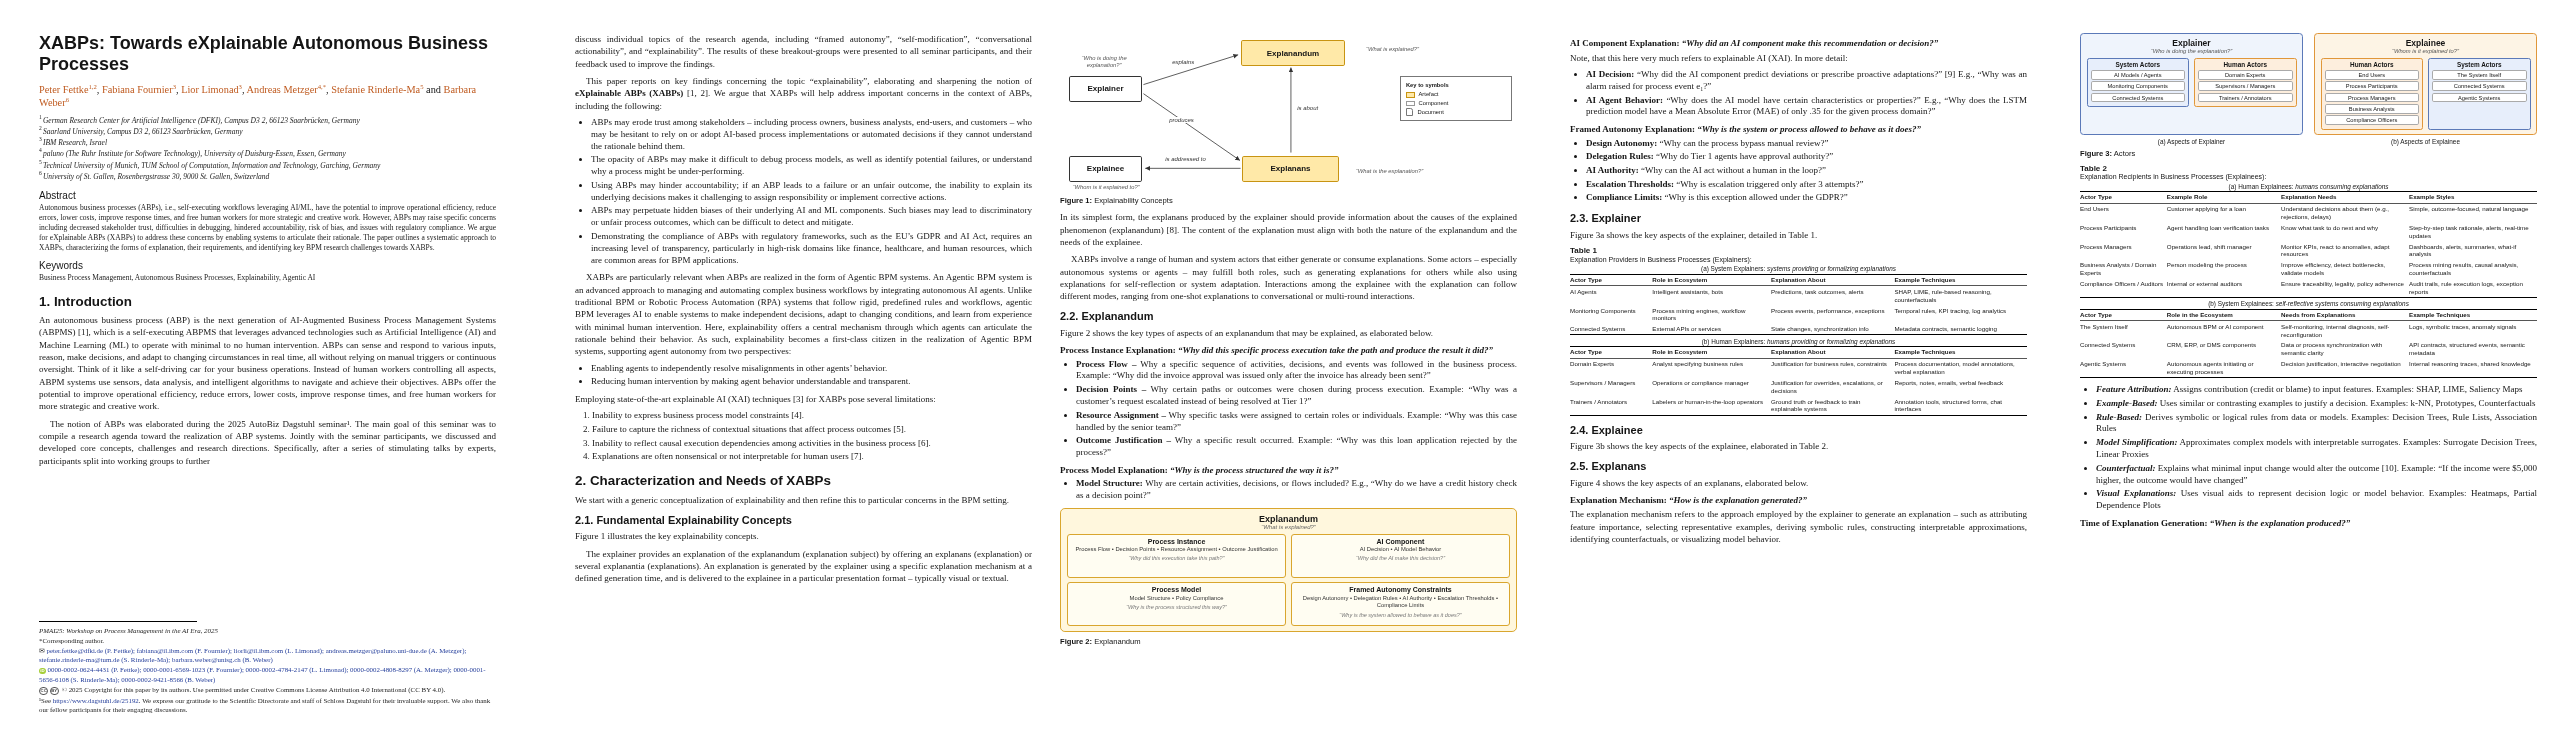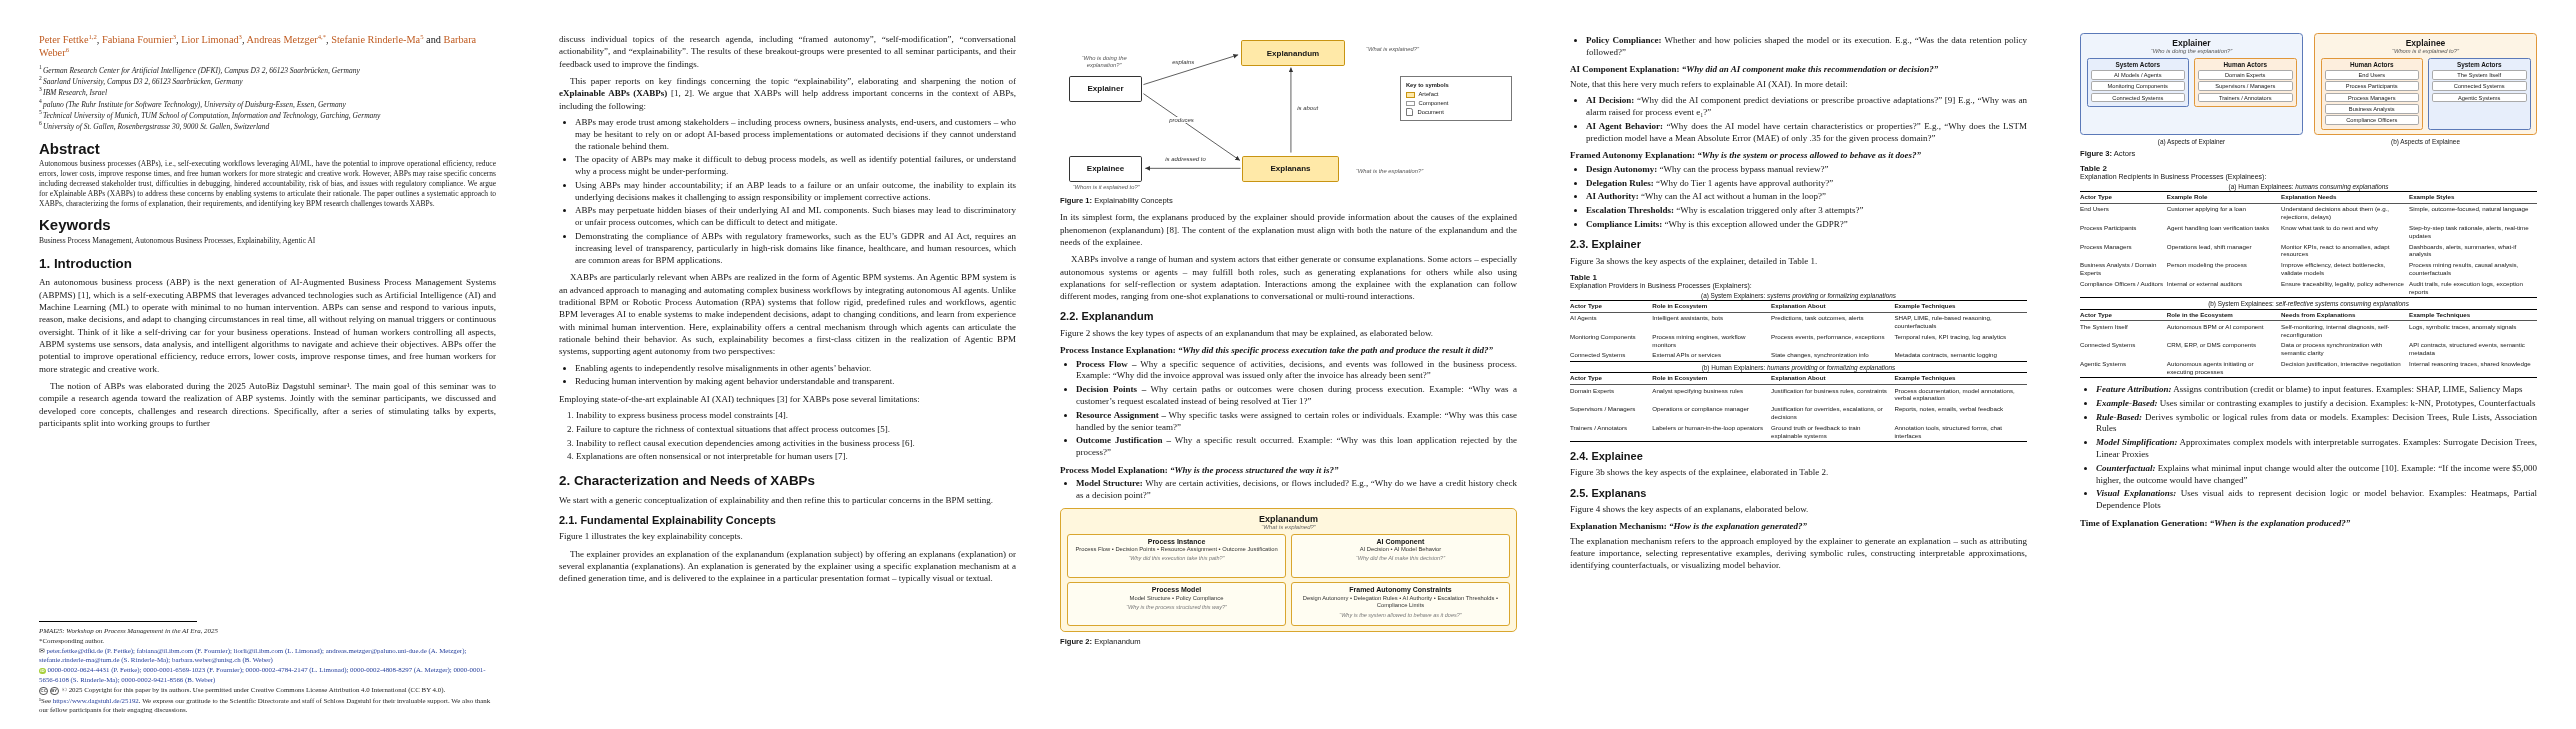--- a/index.html
+++ b/index.html
@@ -1,35 +1,35 @@
 <!DOCTYPE html>
 <html style="font-size:9.7px"><head>
 <meta charset="utf-8">
 <style>
   * { margin:0; padding:0; box-sizing:border-box; }
   html,body { background:#ffffff; }
   body { width:2576px; height:729px; font-family:"Liberation Serif", serif; color:#151515; }
   #canvas { position:relative; width:2576px; height:729px; overflow:hidden; background:#ffffff; }
   .col { position:absolute; top:33px; width:457px; height:682px; overflow:hidden; }
   #col1 { left:39px; }
-  #col2 { left:559px; }
+  #col2 { left:575px; }
   #col3 { left:1060px; }
   #col4 { left:1570px; }
   #col5 { left:2080px; }
 
   
   .title { font-family:"Liberation Sans", sans-serif; font-size:18px; font-weight:bold; line-height:1.18; margin-bottom:7.3px; }
   .authors { font-size:10.3px; margin-bottom:6px; }
   .aname { color:#bf5a1f; }
   .asup { font-size:6.7px; color:#bf5a1f; }
   .asep { color:#151515; }
   .affils { margin-bottom:8.5px; }
   .affil { font-size:7.5px; font-style:italic; line-height:1.3; color:#222; }
   .affil sup { font-style:normal; font-size:5.5px; margin-right:1.2px; }
-  .blockhead { font-family:"Liberation Sans", sans-serif; font-size:15px; font-weight:bold; margin:6.7px 0 2.4px; }
+  .blockhead { font-family:"Liberation Sans", sans-serif; font-size:10px; font-weight:normal; margin:6.7px 0 2.4px; }
   .small { font-size:7.5px; line-height:1.34; color:#1a1a1a; }
   .just { text-align:justify; }
 
   
   .sec { font-family:"Liberation Sans", sans-serif; font-size:13.4px; font-weight:bold; margin:10.3px 0 5.5px; }
   .subsec { font-family:"Liberation Sans", sans-serif; font-size:11px; font-weight:bold; margin:8px 0 4.3px; }
   p.body { font-size:9px; line-height:1.37; text-align:justify; margin-bottom:4.9px; }
   p.ind { text-indent:11px; }
   ul.bullets { margin:1.8px 0 4.9px 16px; }
   ol.nums { margin:1.8px 0 4.9px 17px; }
@@ -99,20 +99,21 @@
   .fig3-group-title { font-weight:bold; font-size:6.4px; text-align:center; margin-bottom:1.8px; }
   .fig3-item { font-size:5.7px; text-align:center; background:#fff; border:0.5px solid #aaa; border-radius:1.8px; margin:1.5px 0; padding:0.9px 1.2px; }
   .fig3-subcap { font-family:"Liberation Sans", sans-serif; font-size:6.4px; text-align:center; margin-top:2.4px; }
 </style>
 </head>
 <body>
 
 <div id="canvas">
 
   <section class="col" id="col1">
+    <h1 class="title">XABPs: Towards eXplainable Autonomous Business Processes</h1>
 
     <div class="authors">
       
     <span class="author-item"><span class="aname">Peter Fettke</span><sup class="asup">1,2</sup><span class="asep">, </span></span><span class="author-item"><span class="aname">Fabiana Fournier</span><sup class="asup">3</sup><span class="asep">, </span></span><span class="author-item"><span class="aname">Lior Limonad</span><sup class="asup">3</sup><span class="asep">, </span></span><span class="author-item"><span class="aname">Andreas Metzger</span><sup class="asup">4,*</sup><span class="asep">, </span></span><span class="author-item"><span class="aname">Stefanie Rinderle-Ma</span><sup class="asup">5</sup><span class="asep"> and </span></span><span class="author-item"><span class="aname">Barbara Weber</span><sup class="asup">6</sup><span class="asep"></span></span></div>
 
     <div class="affils">
 
     <div class="affil"><sup>1</sup><span>German Research Center for Artificial Intelligence (DFKI), Campus D3 2, 66123 Saarbrücken, Germany</span></div>
         <div class="affil"><sup>2</sup><span>Saarland University, Campus D3 2, 66123 Saarbrücken, Germany</span></div>
         <div class="affil"><sup>3</sup><span>IBM Research, Israel</span></div>
@@ -265,24 +266,20 @@
             <div class="fig2-box-items">Design Autonomy • Delegation Rules • AI Authority • Escalation Thresholds • Compliance Limits</div>
             <div class="fig2-box-q">“Why is the system allowed to behave as it does?”</div>
           </div>
           </div>
       </div>
       <figcaption class="figcap"><b>Figure 2:</b> <span>Explanandum</span></figcaption>
     </figure>
   </section>
 
   <section class="col" id="col4">
-    <ul class="bullets">
-
-    <li><b>Policy Compliance:</b> <span>Whether and how policies shaped the model or its execution. E.g., “Was the data retention policy followed?”</span></li>
-      </ul>
 
     <p class="phead"><b>AI Component Explanation:</b> <b><i>“Why did an AI component make this recommendation or decision?”</i></b></p>
     <p class="body">Note, that this here very much refers to explainable AI (XAI). In more detail:</p>
     <ul class="bullets">
 
     <li><b>AI Decision:</b> <span>“Why did the AI component predict deviations or prescribe proactive adaptations?” [9] E.g., “Why was an alarm raised for process event e₁?”</span></li>
         <li><b>AI Agent Behavior:</b> <span>“Why does the AI model have certain characteristics or properties?” E.g., “Why does the LSTM prediction model have a Mean Absolute Error (MAE) of only .35 for the given process domain?”</span></li>
       </ul>
 
     <p class="phead"><b>Framed Autonomy Explanation:</b> <b><i>“Why is the system or process allowed to behave as it does?”</i></b></p>

